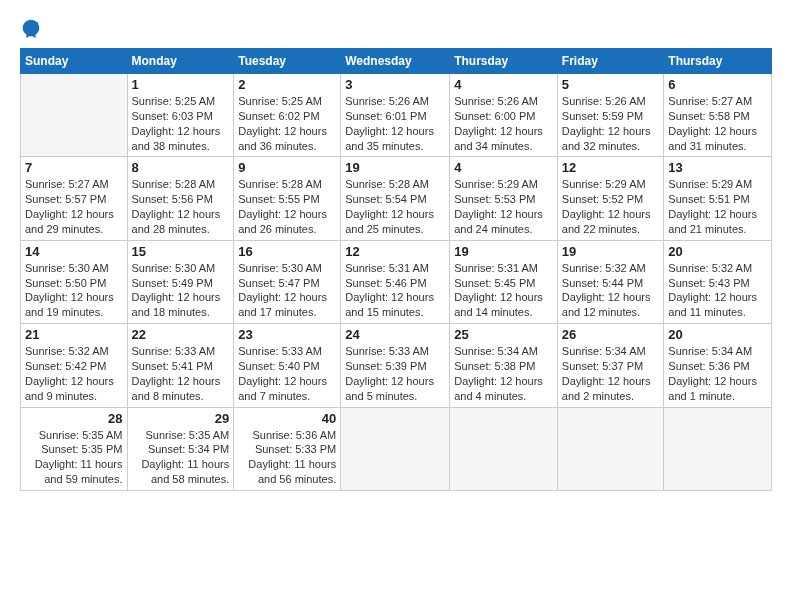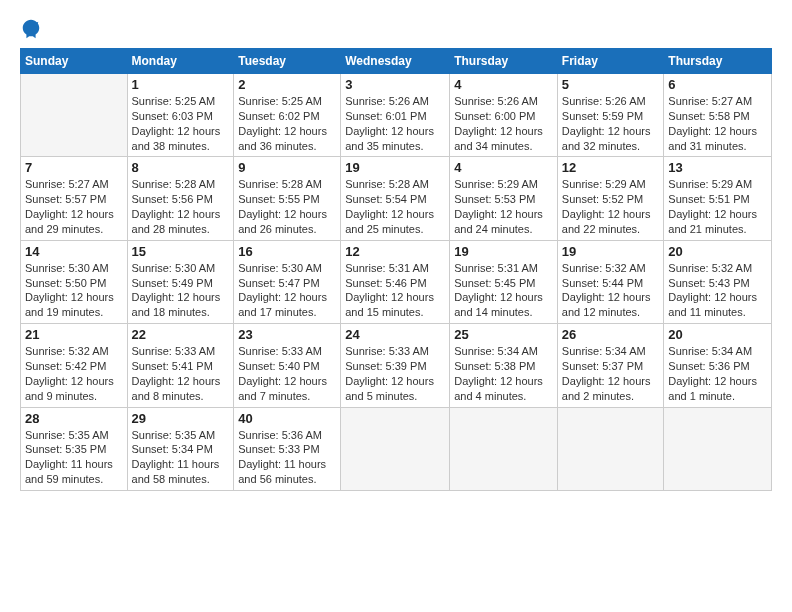--- a/index.html
+++ b/index.html
@@ -85,20 +85,21 @@
     .day-info {
       font-size: 11px;
       color: #333;
       line-height: 1.35;
     }
     .week-row td {
       height: 80px;
     }
     .last-row td {
       height: 72px;
+      text-align: right;
     }
   </style>
 </head>
 <body>
 
 <div class="page">
   <div class="header">
     <div class="logo">
       <svg class="logo-icon" viewBox="0 0 24 24">
         <path d="M12 2 C7 2 3 6 3 11 C3 14 4.5 16.5 7 18 L7 22 L10 20 L14 20 L17 22 L17 18 C19.5 16.5 21 14 21 11 C21 6 17 2 12 2Z" fill="#1a6fba"></path>

